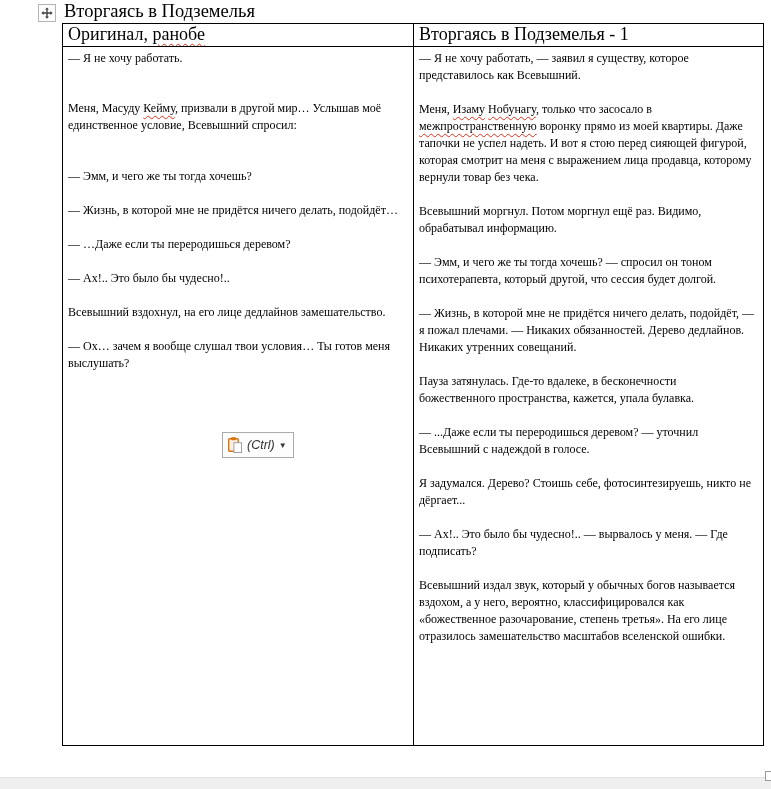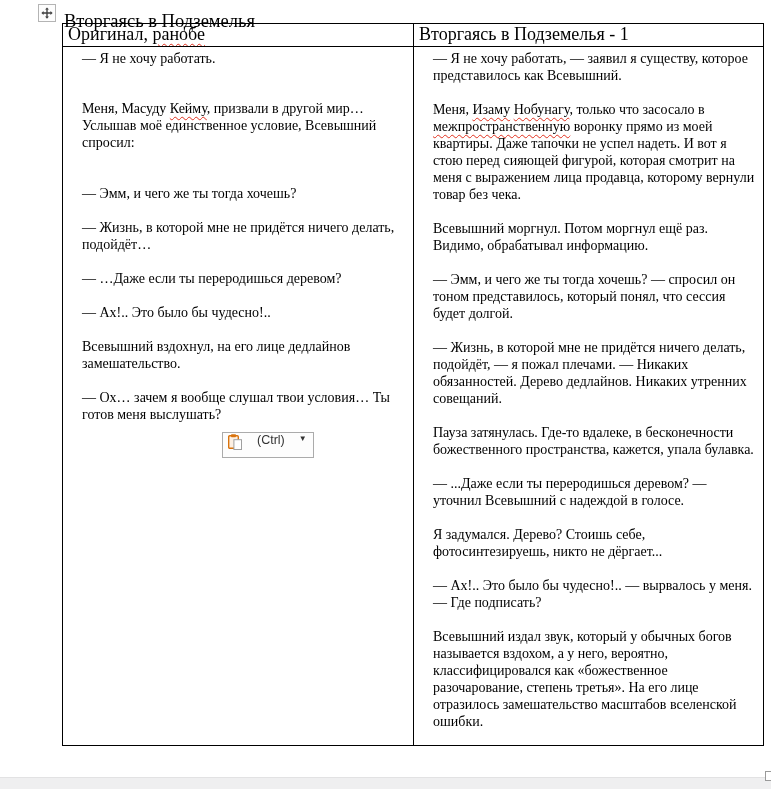--- a/index.html
+++ b/index.html
@@ -11,57 +11,58 @@
   }
   
   .move-handle{
     position:absolute;left:38px;top:4px;width:18px;height:18px;
     border:1px solid #b4b4b4;background:#fdfdfd;box-sizing:border-box;
     display:flex;align-items:center;justify-content:center;cursor:move;
   }
   .move-handle svg{width:12px;height:12px;display:block;}
   
   .doc-title{
-    position:absolute;left:64px;top:10px;height:23px;line-height:23px;
+    position:absolute;left:64px;top:0px;height:23px;line-height:23px;
     font-size:18.5px;white-space:nowrap;
   }
   
   table.cmp{
     position:absolute;left:62px;top:23px;width:702px;
     border-collapse:collapse;table-layout:fixed;
   }
   table.cmp td{
     border:1.5px solid #000;vertical-align:top;box-sizing:border-box;
   }
   td.hdr{
     height:23px;font-size:18px;line-height:21px;padding:0 6px 0 5px;
     white-space:nowrap;overflow:hidden;
   }
   td.body-cell{
-    height:699px;font-size:14px;line-height:17px;
-    padding:3px 8px 0 19px;
+    height:699px;font-size:12px;line-height:17px;
+    padding:3px 8px 0 5px;
   }
   .para{margin:0 0 17px 0;}
   .para.gap2{margin-bottom:34px;margin-top:33px;}
   .para:last-child{margin-bottom:0;}
   .sp{
     text-decoration-line:underline;
     text-decoration-style:wavy;
     text-decoration-color:#e0301e;
     text-decoration-thickness:1px;
     text-underline-offset:3px;
   }
   
   .paste-btn{
     position:absolute;left:222px;top:432px;height:26px;
-    display:inline-flex;gap:14px;
+    display:inline-flex;align-items:center;gap:4px;
     padding:0 6px 0 4px;box-sizing:border-box;
     background:#fdfdfd;border:1px solid #ababab;
     font-family:"Liberation Sans", sans-serif;font-size:12.5px;color:#333;
     cursor:pointer;
+    font-style:italic;
   }
   .paste-btn .clip-icon svg{width:16px;height:18px;display:block;}
   .paste-btn .dd{font-size:8px;color:#333;line-height:1;padding-top:2px;}
   
   .bottom-strip{
     position:absolute;left:0;top:777px;width:771px;height:12px;
     background:#efeff0;border-top:1px solid #e2e2e3;box-sizing:border-box;
   }
   
   .resize-handle{
@@ -99,21 +100,21 @@
             <p class="para"><span>— Жизнь, в которой мне не придётся ничего делать, подойдёт…</span></p>
             <p class="para"><span>— …Даже если ты переродишься деревом?</span></p>
             <p class="para"><span>— Ах!.. Это было бы чудесно!..</span></p>
             <p class="para"><span>Всевышний вздохнул, на его лице дедлайнов замешательство.</span></p>
             <p class="para"><span>— Ох… зачем я вообще слушал твои условия… Ты готов меня выслушать?</span></p>
           </td>
       <td class="body-cell">
             <p class="para"><span>— Я не хочу работать, — заявил я существу, которое представилось как Всевышний.</span></p>
             <p class="para"><span>Меня, </span><span class="sp">Изаму</span><span> </span><span class="sp">Нобунагу</span><span>, только что засосало в </span><span class="sp">межпространственную</span><span> воронку прямо из моей квартиры. Даже тапочки не успел надеть. И вот я стою перед сияющей фигурой, которая смотрит на меня с выражением лица продавца, которому вернули товар без чека.</span></p>
             <p class="para"><span>Всевышний моргнул. Потом моргнул ещё раз. Видимо, обрабатывал информацию.</span></p>
-            <p class="para"><span>— Эмм, и чего же ты тогда хочешь? — спросил он тоном представилось, который понял, что сессия будет долгой.</span></p>
+            <p class="para"><span>— Эмм, и чего же ты тогда хочешь? — спросил он тоном психотерапевта, который другой, что сессия будет долгой.</span></p>
             <p class="para"><span>— Жизнь, в которой мне не придётся ничего делать, подойдёт, — я пожал плечами. — Никаких обязанностей. Дерево дедлайнов. Никаких утренних совещаний.</span></p>
             <p class="para"><span>Пауза затянулась. Где-то вдалеке, в бесконечности божественного пространства, кажется, упала булавка.</span></p>
             <p class="para"><span>— ...Даже если ты переродишься деревом? — уточнил Всевышний с надеждой в голосе.</span></p>
             <p class="para"><span>Я задумался. Дерево? Стоишь себе, фотосинтезируешь, никто не дёргает...</span></p>
             <p class="para"><span>— Ах!.. Это было бы чудесно!.. — вырвалось у меня. — Где подписать?</span></p>
             <p class="para"><span>Всевышний издал звук, который у обычных богов называется вздохом, а у него, вероятно, классифицировался как «божественное разочарование, степень третья». На его лице отразилось замешательство масштабов вселенской ошибки.</span></p>
           </td>
     </tr>
   </tbody>
     </table>

